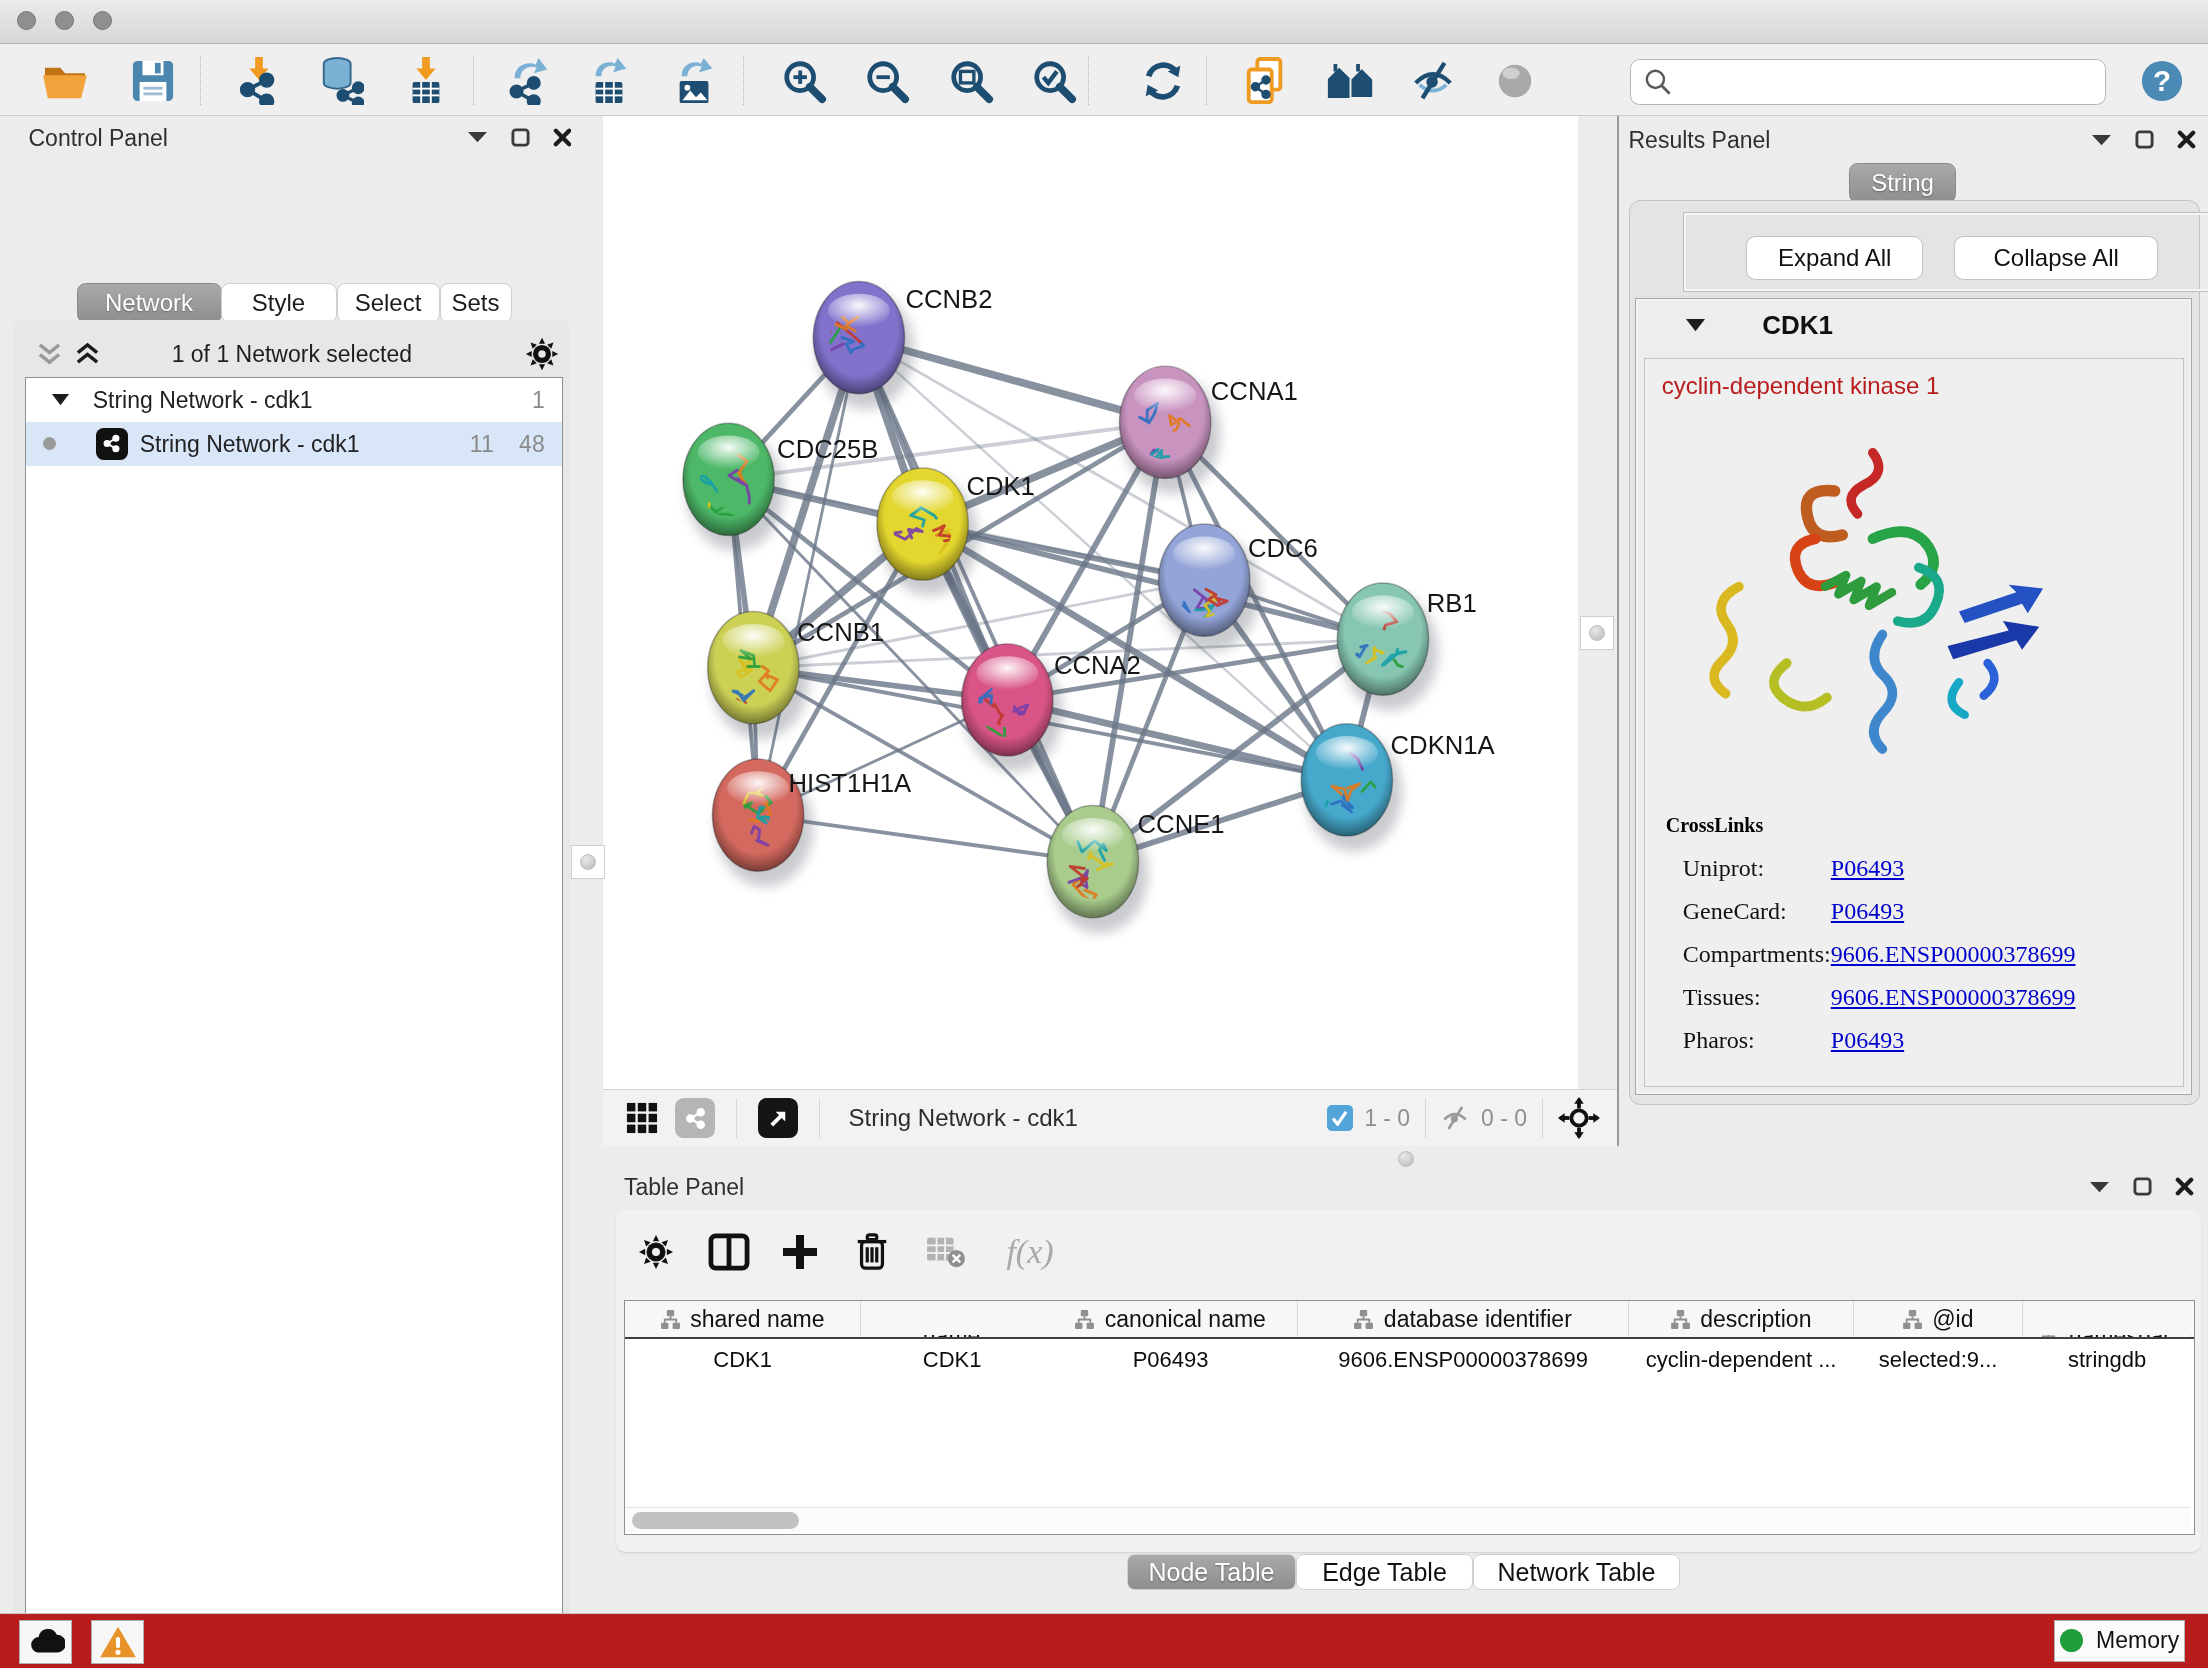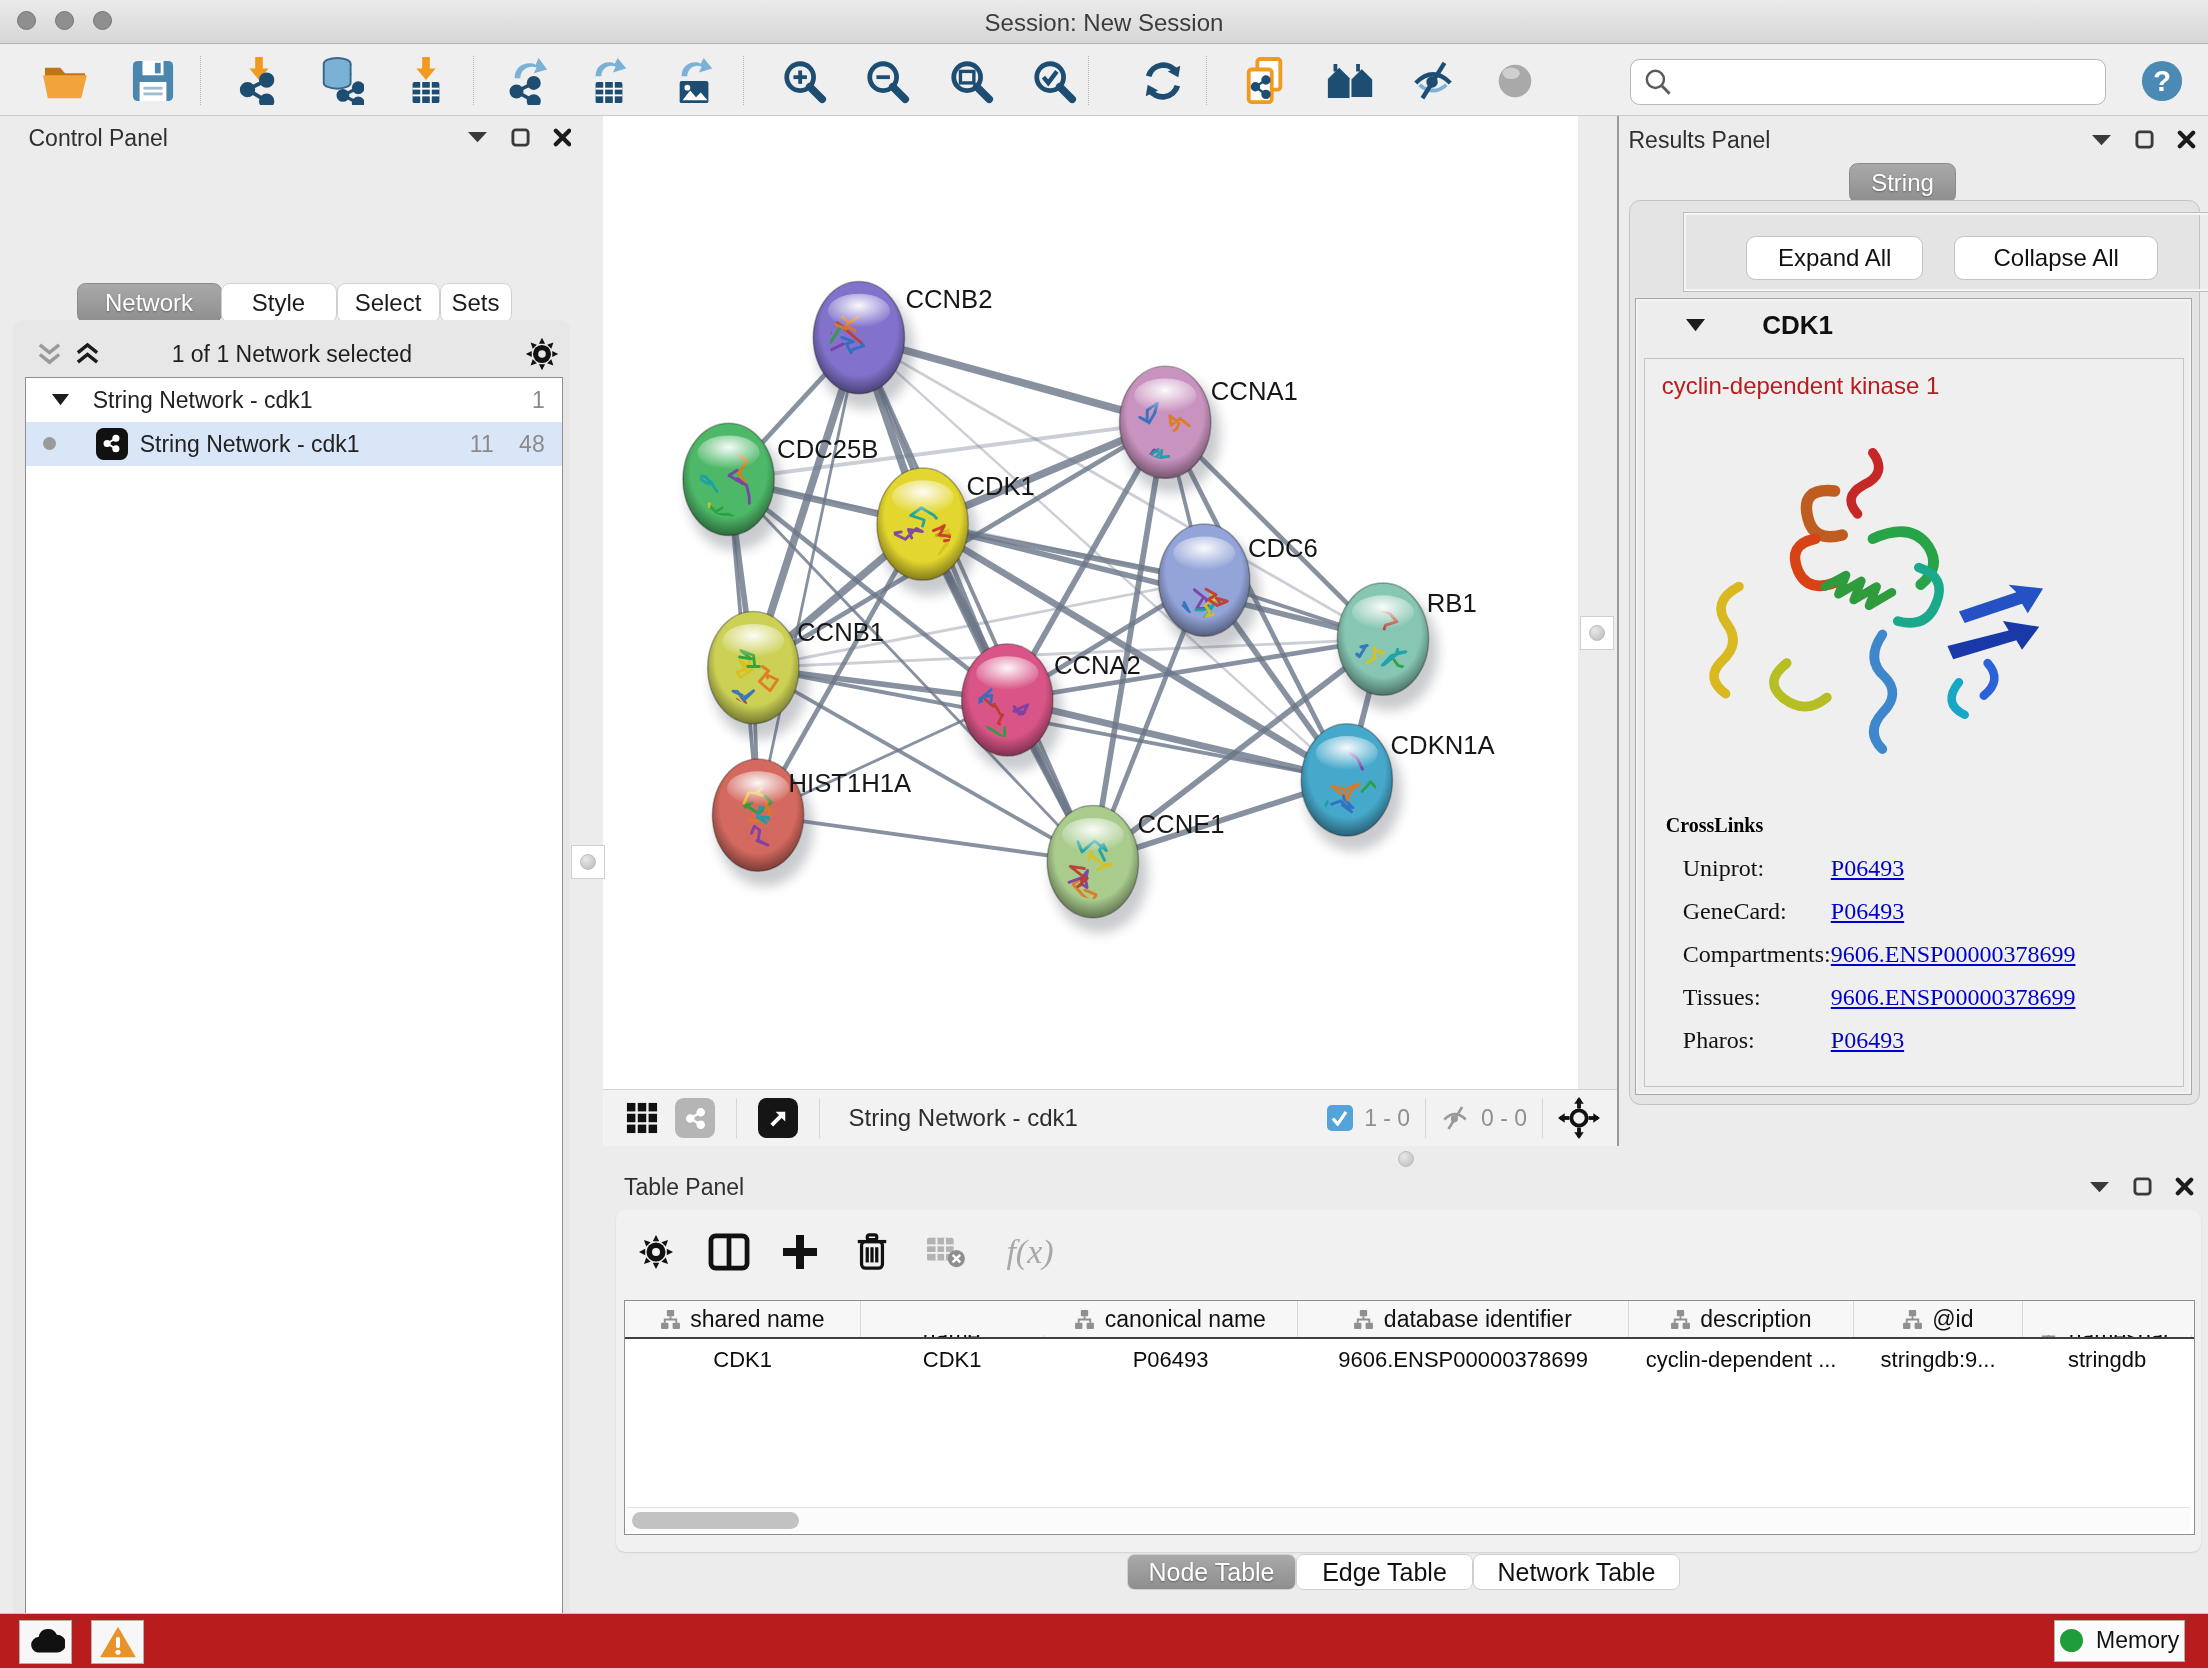--- a/index.html
+++ b/index.html
@@ -96,21 +96,20 @@
   svg { display:block; }
   text { font-family:"Liberation Sans", sans-serif; }
 </style>
 </head>
 <body>
 
 <div id="titlebar" class="abs">
   <div class="traffic abs" style="left:17px"></div>
   <div class="traffic abs" style="left:55px"></div>
   <div class="traffic abs" style="left:93px"></div>
-  <div id="title-text" class="abs">Session: New Session</div>
 </div>
 
 <div id="toolbar" class="abs">
   <div class="tbtn abs" style="left:38px">
     <svg width="48" height="42" viewBox="0 0 50 44">
         <path d="M4 8h16l5 6h21v6H4z" fill="#c07414"></path>
         <path d="M2 16h46l-6 24H7z" fill="#f2a43c"></path>
       </svg>
   </div>
   <div class="tbtn abs" style="left:126px">
@@ -903,21 +902,21 @@
           <span>namespac</span>
         </div>
       </div>
     <div id="table-body">
         <div class="tr">
           <div class="td" style="width: 236px; flex: 0 0 236px;">CDK1</div>
           <div class="td" style="width: 183px; flex: 0 0 183px;">CDK1</div>
           <div class="td" style="width: 254px; flex: 0 0 254px;">P06493</div>
           <div class="td" style="width: 331px; flex: 0 0 331px;">9606.ENSP00000378699</div>
           <div class="td" style="width: 225px; flex: 0 0 225px;">cyclin-dependent ...</div>
-          <div class="td" style="width: 169px; flex: 0 0 169px;">stringdb:9...</div>
+          <div class="td" style="width: 169px; flex: 0 0 169px;">selected:9...</div>
           <div class="td" style="width: 169px; flex: 0 0 169px;">stringdb</div>
         </div>
       </div>
     <div id="hscroll">
         <div id="hscroll-thumb"></div>
       </div>
   </div>
 </div>
 
 <div id="bottom-tabs">

